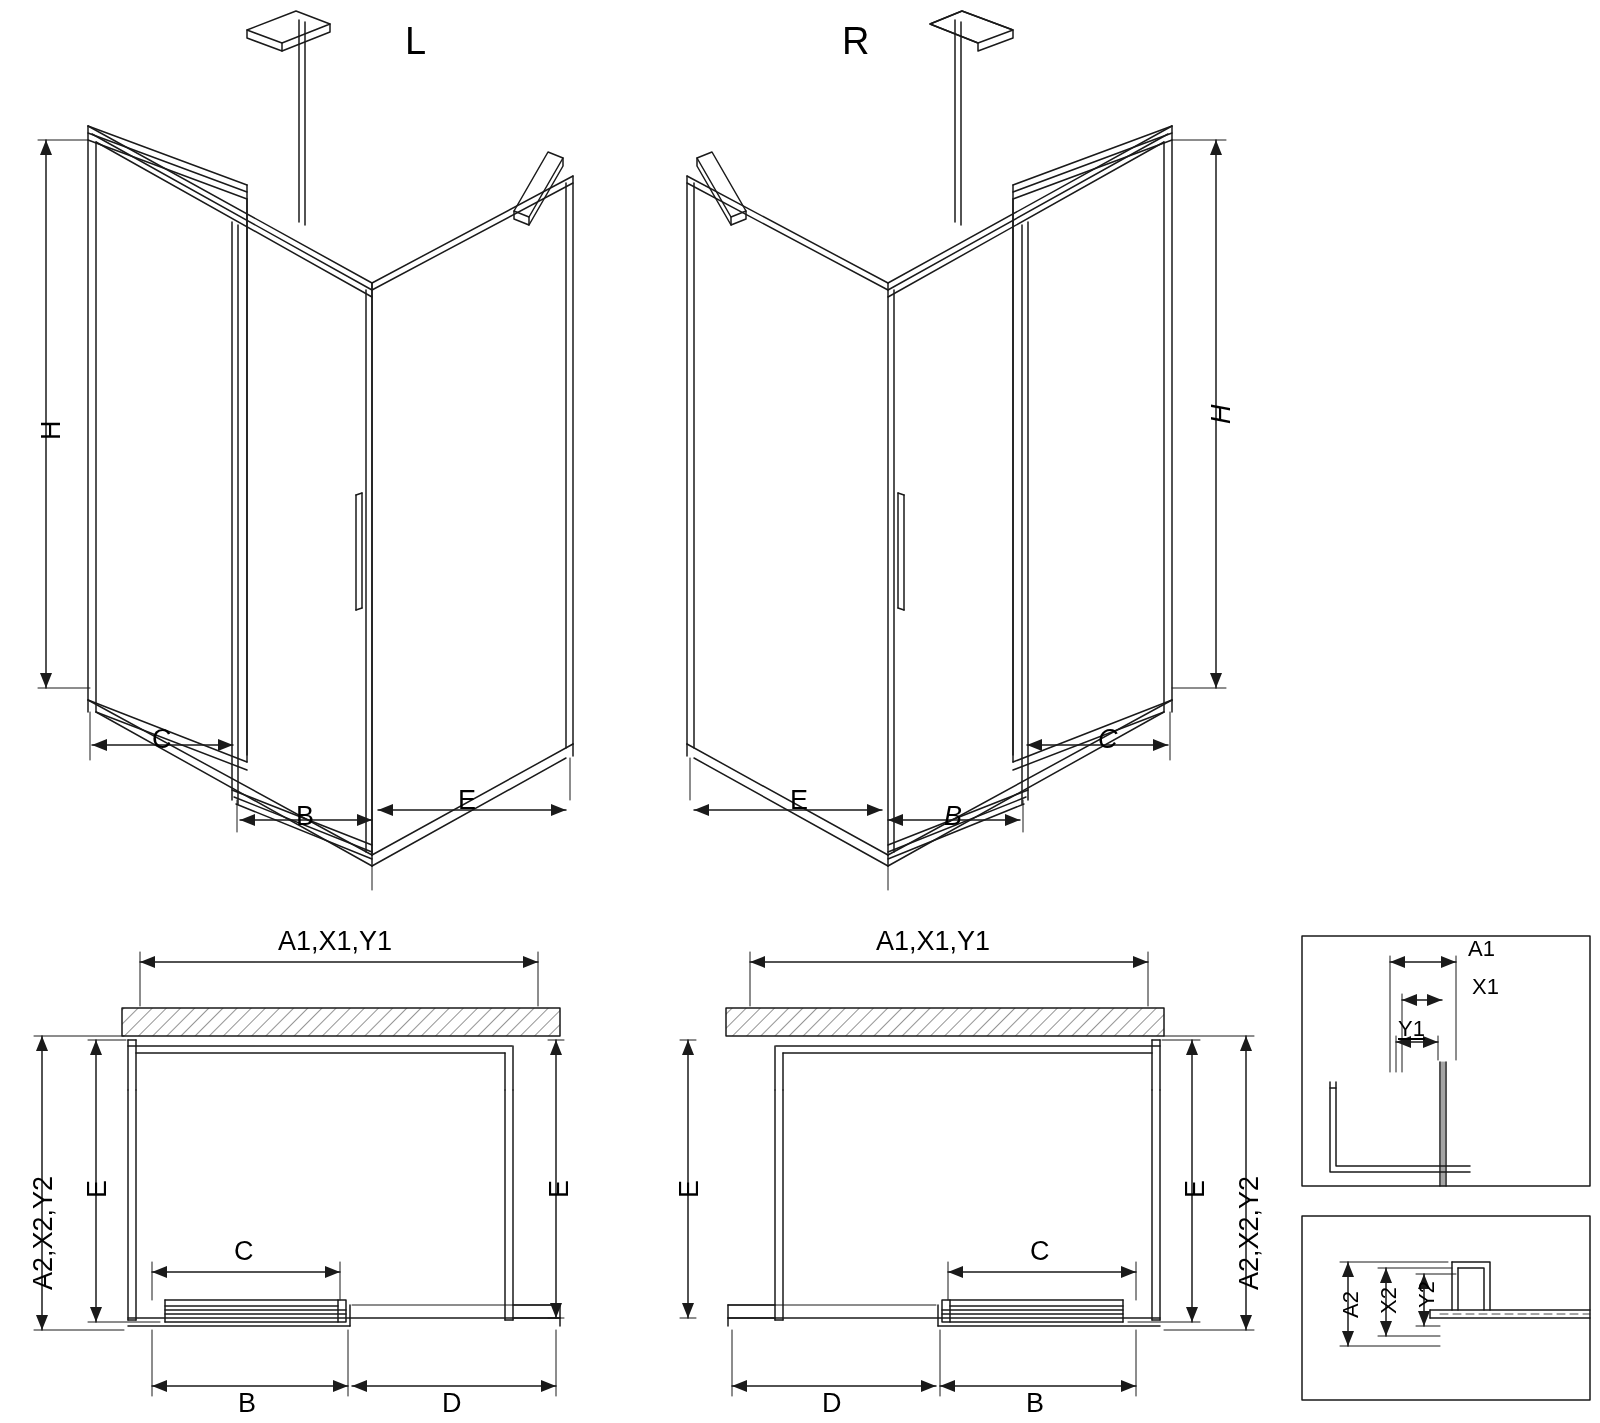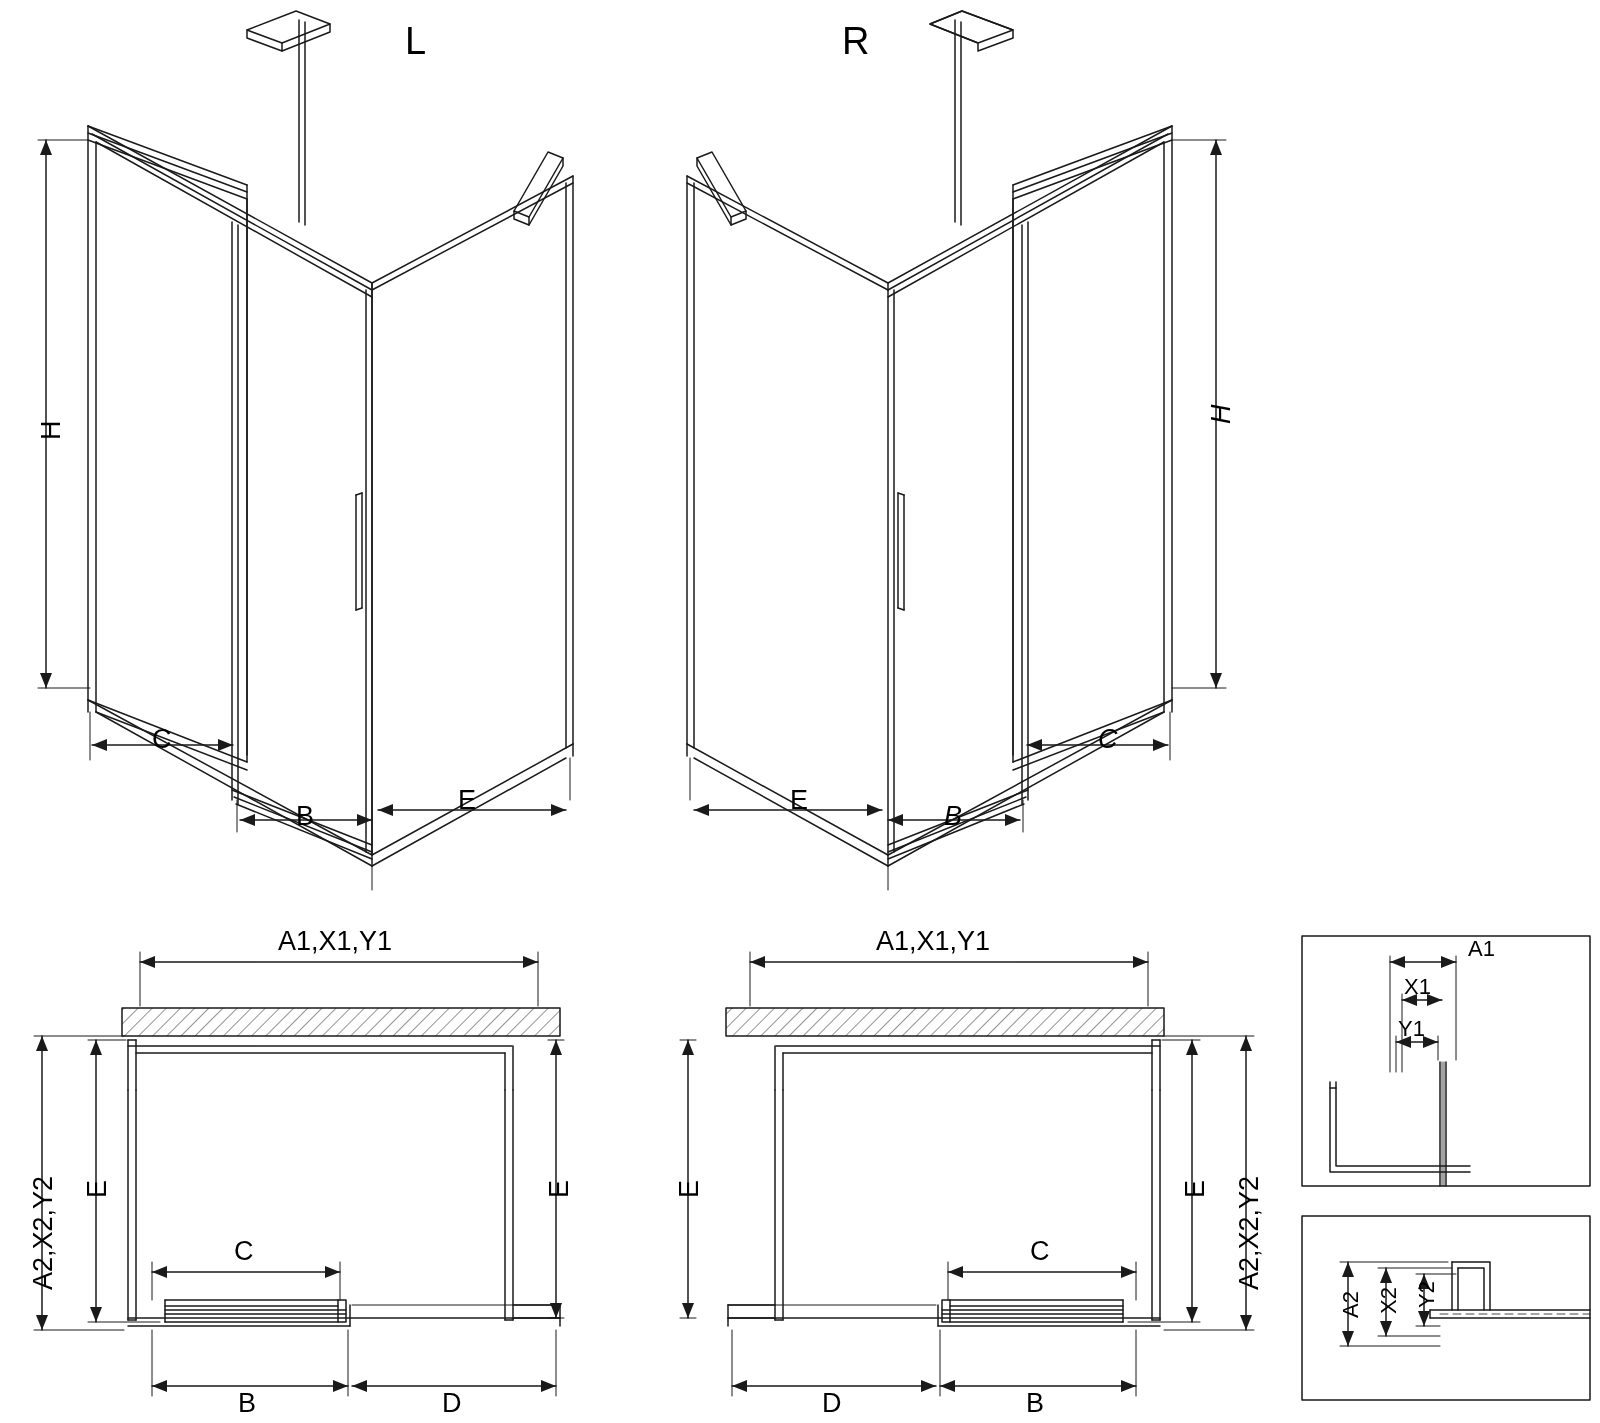--- a/index.html
+++ b/index.html
@@ -404,20 +404,20 @@
 
   <div class="lbl" style="left:876px; top:928px;">A1,X1,Y1</div>
   <div class="lbl rot90" style="left:1236px; top:1290px;">A2,X2,Y2</div>
   <div class="lbl rot90" style="left:676px; top:1198px;">E</div>
   <div class="lbl rot90" style="left:1182px; top:1198px;">E</div>
   <div class="lbl" style="left:1030px; top:1238px;">C</div>
   <div class="lbl" style="left:1026px; top:1390px;">B</div>
   <div class="lbl" style="left:822px; top:1390px;">D</div>
 
   <div class="lbl small" style="left:1468px; top:938px;">A1</div>
-  <div class="lbl small" style="left:1404px; top:976px;">X1</div>
-  <div class="lbl small" style="left:1398px; top:1018px;">Y1</div>
+  <div class="lbl small" style="left:1472px; top:976px;">X1</div>
+  <div class="lbl small" style="left:1398px; top:1018px;text-decoration:underline;">Y1</div>
 
   <div class="lbl small rot90" style="left:1340px; top:1318px;">A2</div>
   <div class="lbl small rot90" style="left:1378px; top:1314px;">X2</div>
   <div class="lbl small rot90" style="left:1416px; top:1308px;">Y2</div>
 
 </div>
 
 </body></html>

